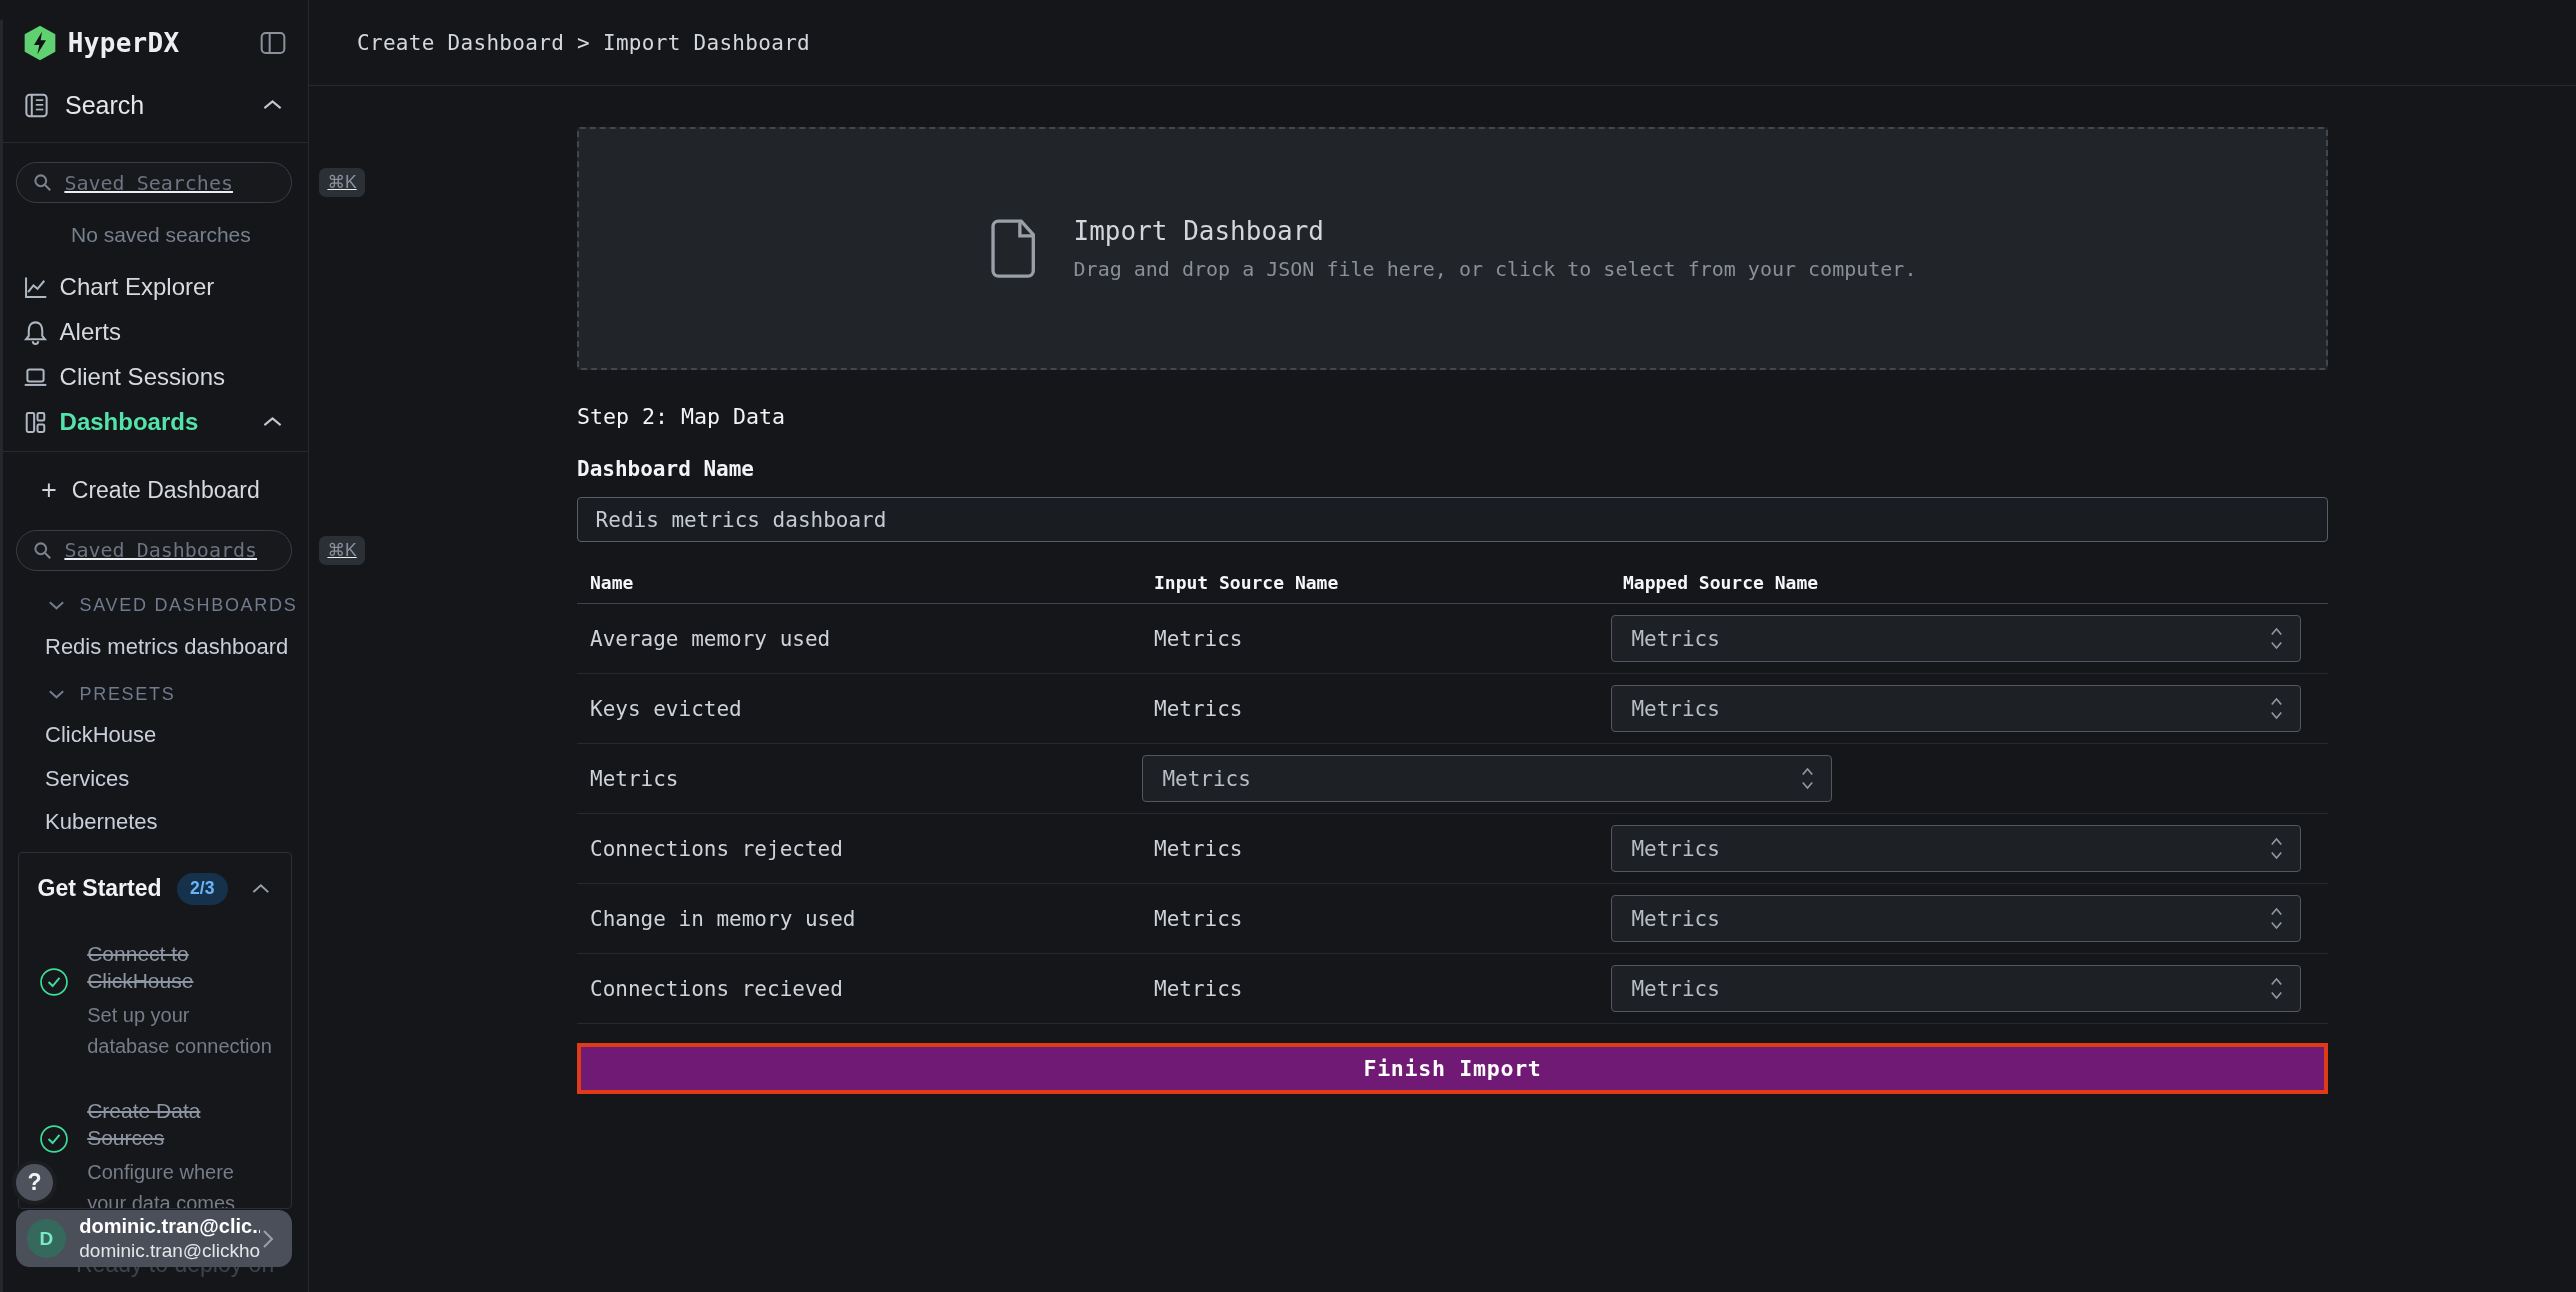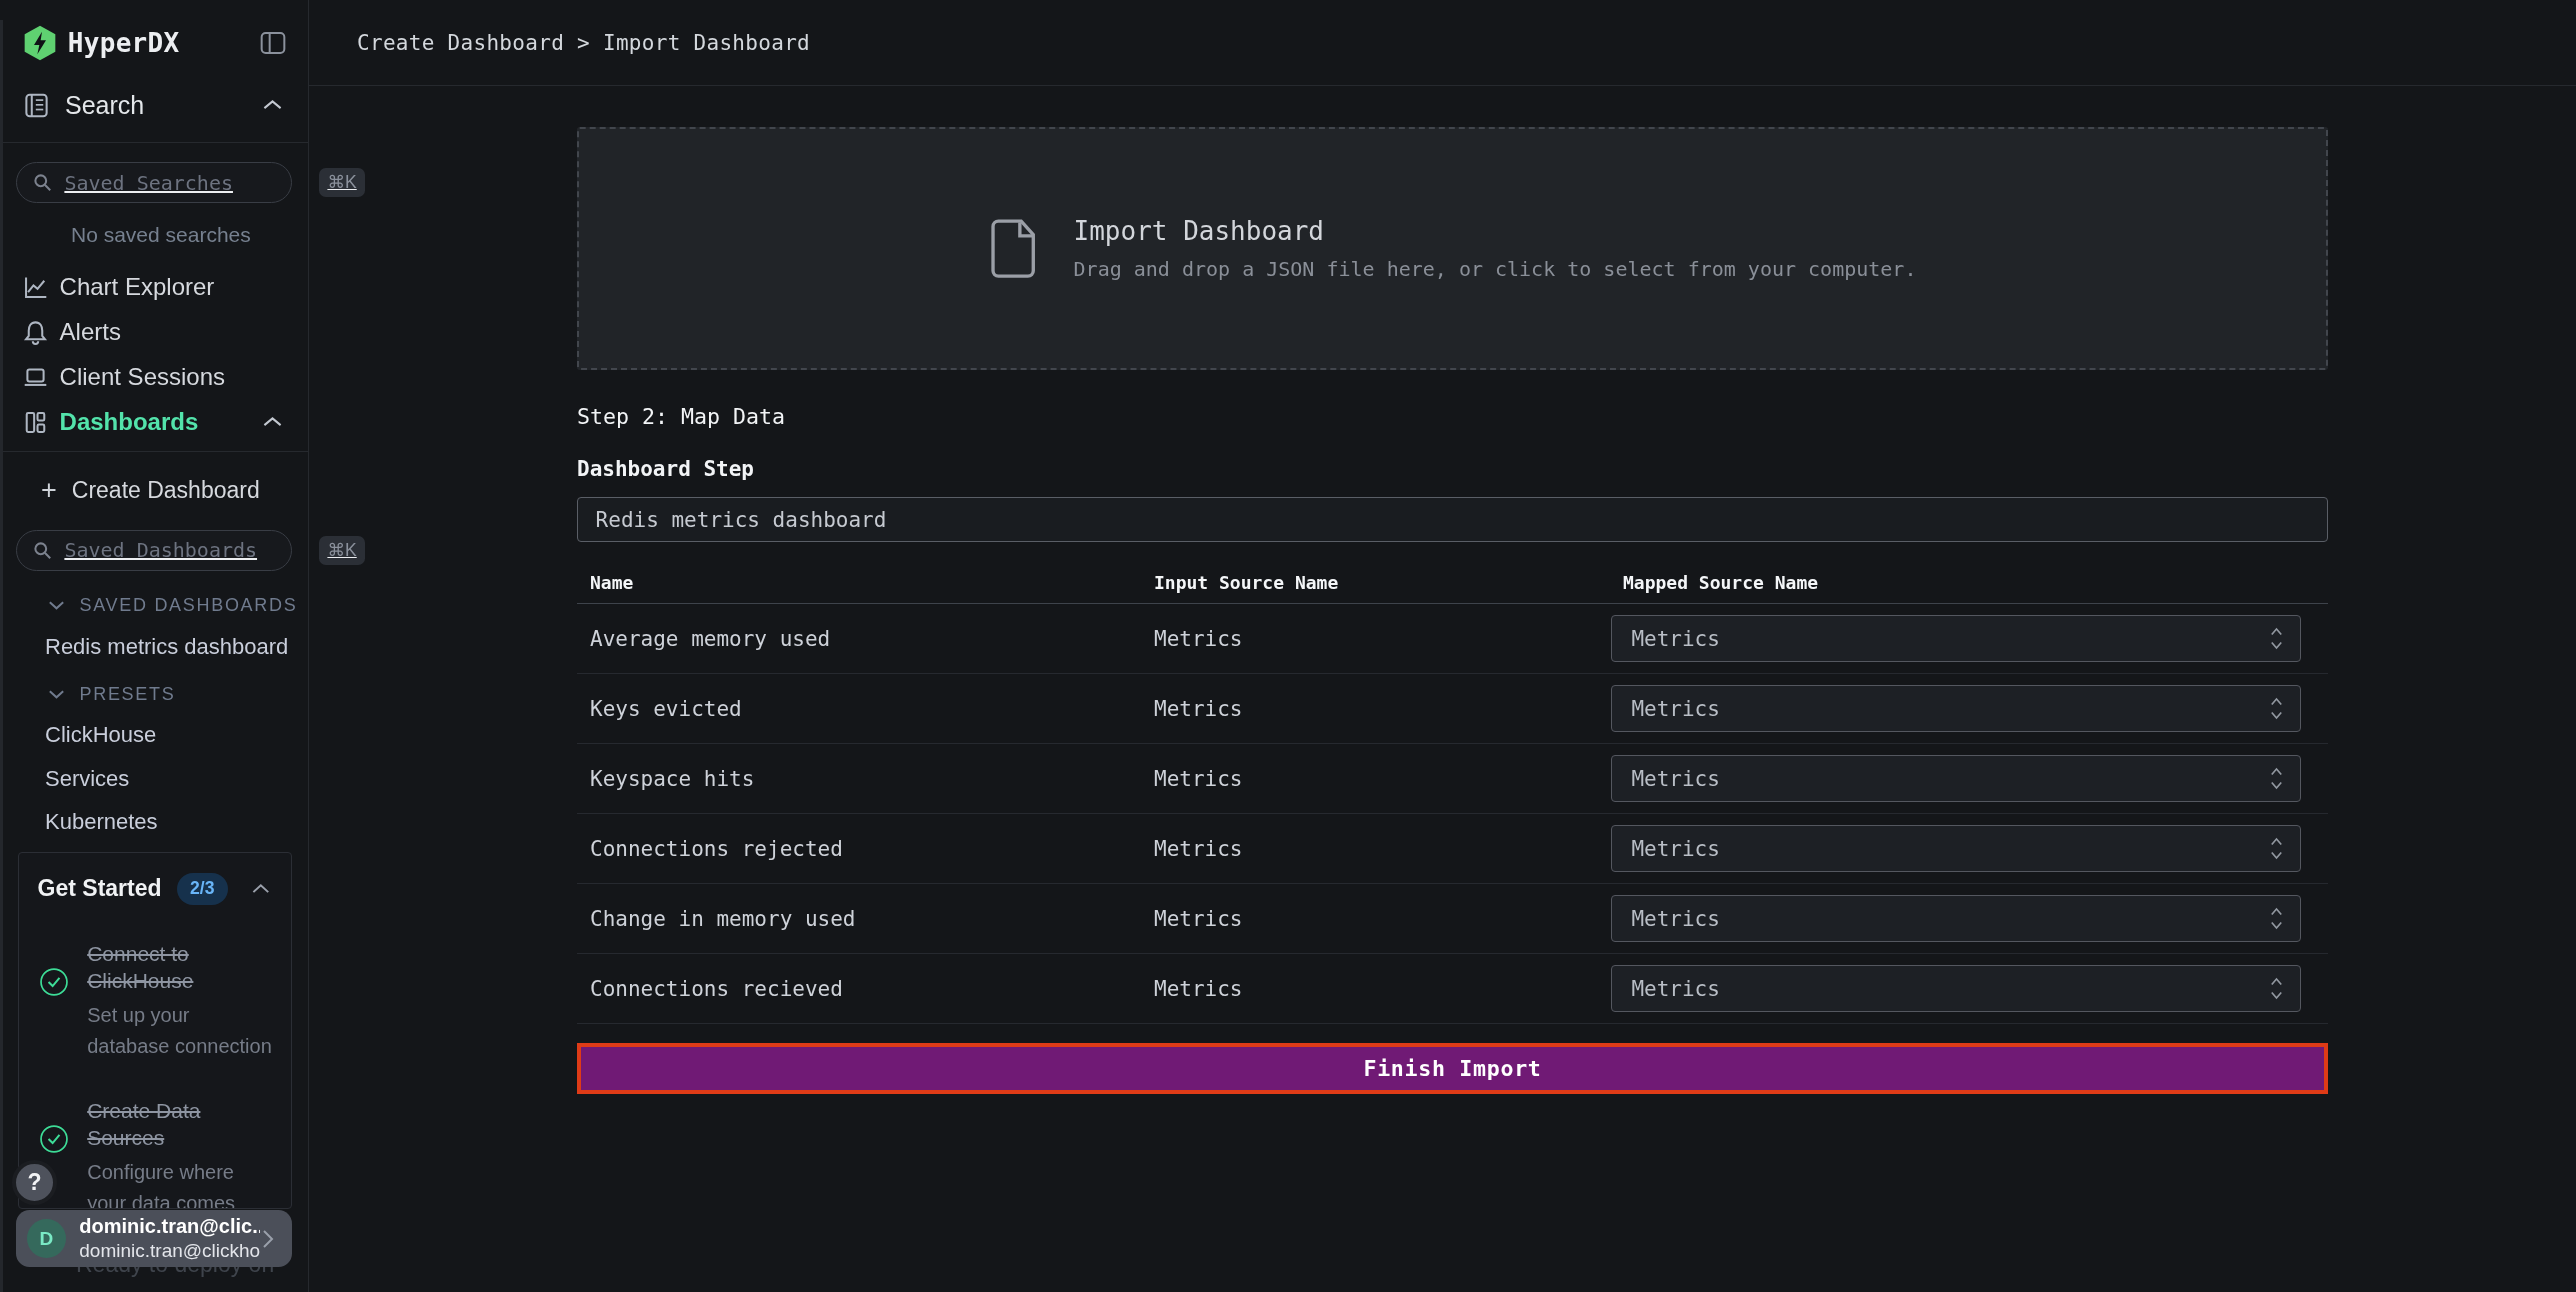--- a/index.html
+++ b/index.html
@@ -398,21 +398,21 @@
           </span>
           <div>
             <div class="dz-title">Import Dashboard</div>
             <div class="dz-sub">Drag and drop a JSON file here, or click to select from your computer.</div>
           </div>
         </div>
       </div>
 
       <div class="step-heading">Step 2: Map Data</div>
 
-      <div class="field-label">Dashboard Step</div>
+      <div class="field-label">Dashboard Name</div>
       <input class="name-input" type="text" value="Redis metrics dashboard" style="">
 
       <div class="map-table">
         <div class="thead">
           <span class="th">Name</span>
           <span class="th">Input Source Name</span>
           <span class="th">Mapped Source Name</span>
         </div>
         <div id="table-body">
   <div class="trow">
@@ -441,21 +441,20 @@
           <svg width="15" height="27" viewBox="0 0 22 40">
             <polyline points="4,14 11,6 18,14" fill="none" stroke="#9298a1" stroke-width="2.5"></polyline>
             <polyline points="4,26 11,34 18,26" fill="none" stroke="#9298a1" stroke-width="2.5"></polyline>
           </svg>
         </span>
       </span>
     </span>
   </div>
 
   <div class="trow">
-    <span class="cell">Keyspace hits</span>
     <span class="cell">Metrics</span>
     <span class="cell mapped">
       <span class="select">
         <span class="select-value">Metrics</span>
         <span class="select-chevrons">
           <svg width="15" height="27" viewBox="0 0 22 40">
             <polyline points="4,14 11,6 18,14" fill="none" stroke="#9298a1" stroke-width="2.5"></polyline>
             <polyline points="4,26 11,34 18,26" fill="none" stroke="#9298a1" stroke-width="2.5"></polyline>
           </svg>
         </span>

